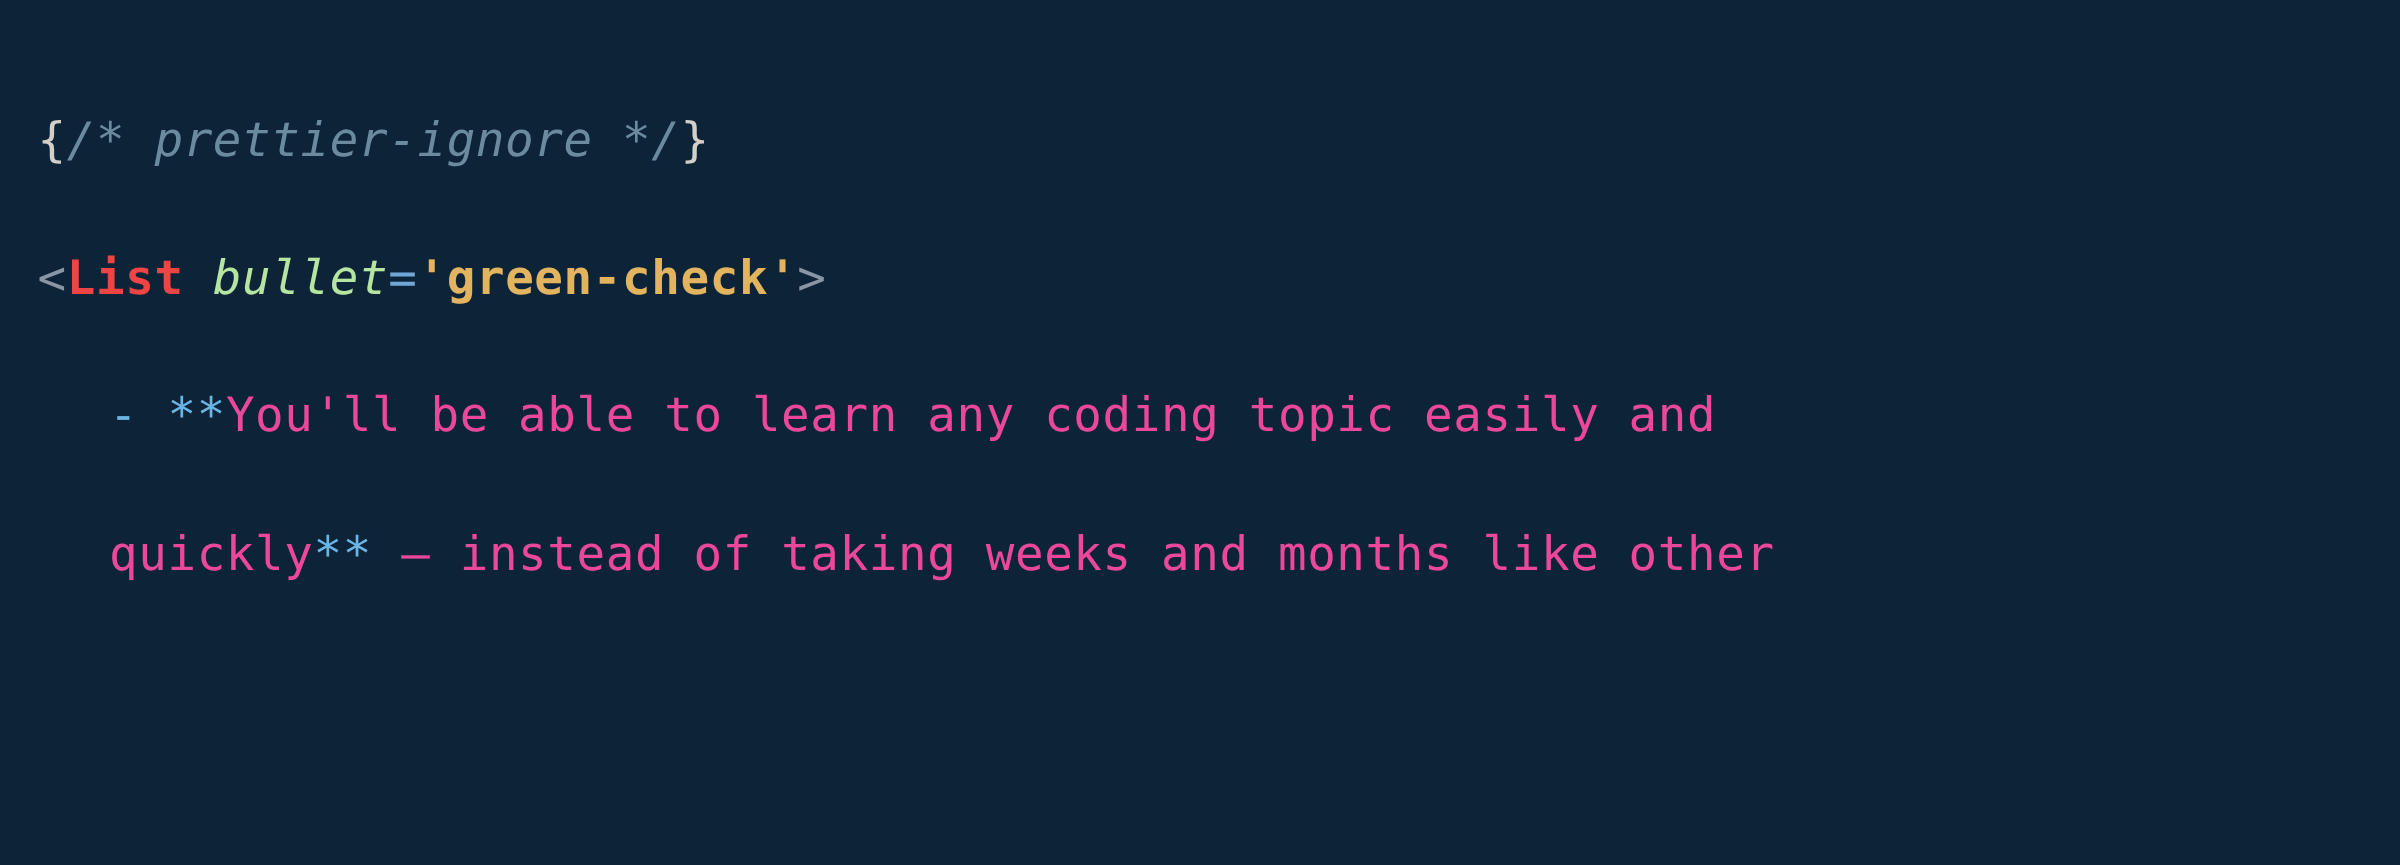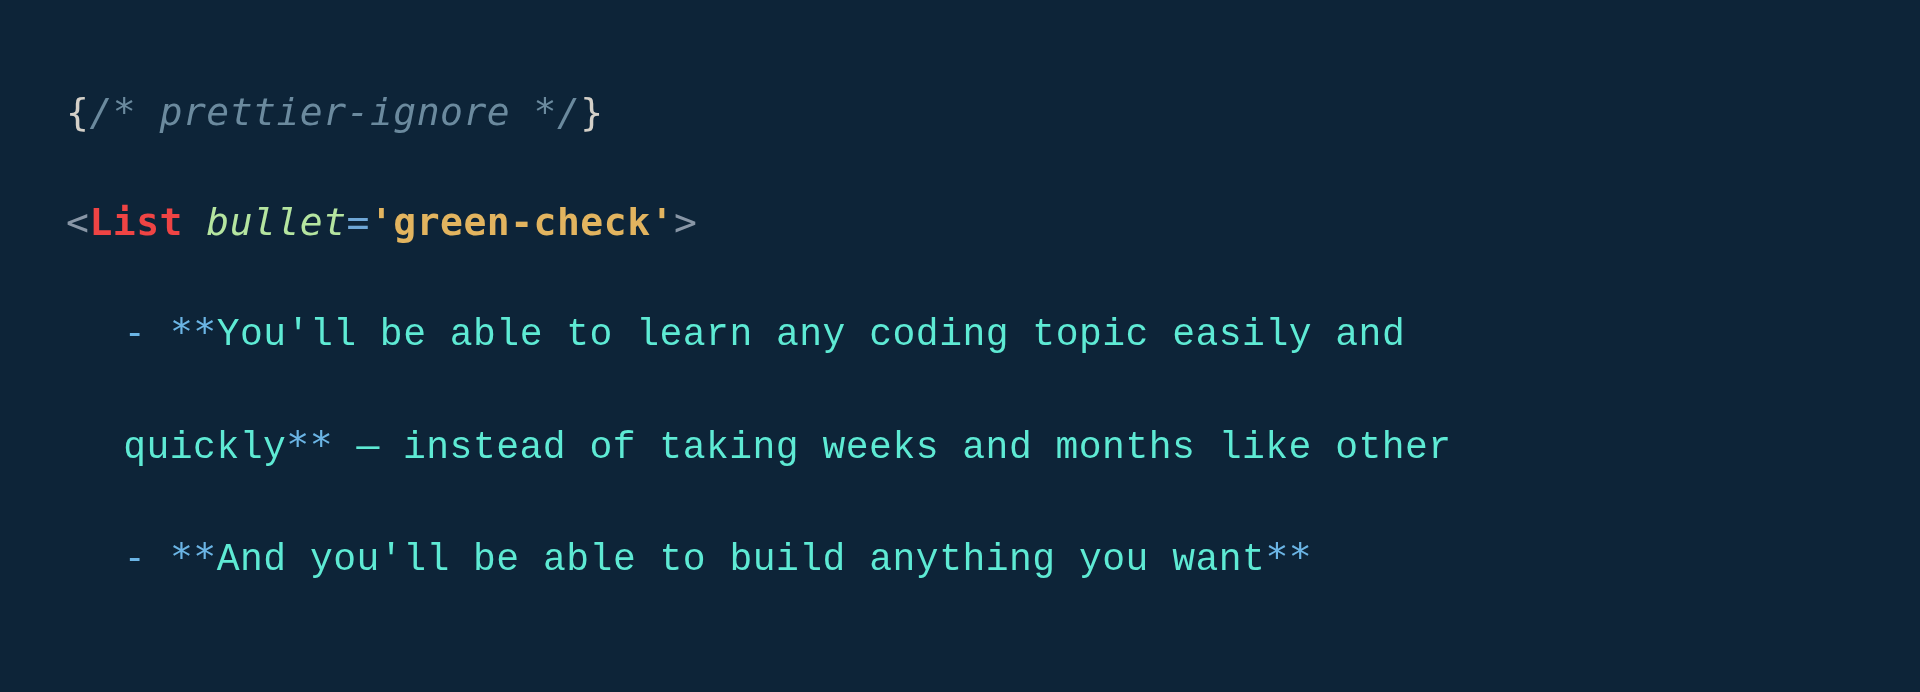--- a/index.html
+++ b/index.html
@@ -15,21 +15,20 @@
       color: #e6e1dc;
       padding: 30px 30px;
       letter-spacing: 0.5px;
     }
     .code-block {
       white-space: pre-wrap;
       word-wrap: break-word;
     }
     .line {
       display: block;
-      margin-left: 36px;
     }
     .indent {
       padding-left: 2.5ch;
     }
     .brace {
       color: #d4d0c8;
     }
     .comment {
       color: #6b8a9e;
       font-style: italic;
@@ -53,28 +52,26 @@
       color: #e2b45f;
       font-weight: bold;
     }
     .bold-marker {
       color: #6bb5e5;
     }
     .dash {
       color: #6bb5e5;
     }
     .content-text {
-      color: #5eead4;
-      font-family: Liberation Mono, monospace;
+      color: #ec4899;
     }
   </style>
 </head>
 <body>
 
 <div class="code-block">
 <span class="line"><span class="brace">{</span><span class="comment">/* prettier-ignore */</span><span class="brace">}</span></span>
 <span class="line"><span class="angle">&lt;</span><span class="tag">List</span><span> </span><span class="attr">bullet</span><span class="equals">=</span><span class="string">'green-check'</span><span class="angle">&gt;</span></span>
 <span class="line indent"><span class="dash">- </span><span class="bold-marker">**</span><span class="content-text">You'll be able to learn any coding topic easily and</span></span>
 <span class="line indent"><span class="content-text">quickly</span><span class="bold-marker">**</span><span class="content-text"> — instead of taking weeks and months like other</span></span>
-<span class="line indent"><span class="dash">- </span><span class="bold-marker">**</span><span class="content-text">And you'll be able to build anything you want</span><span class="bold-marker">**</span></span>
 
 
 </div>
 
 </body></html>

